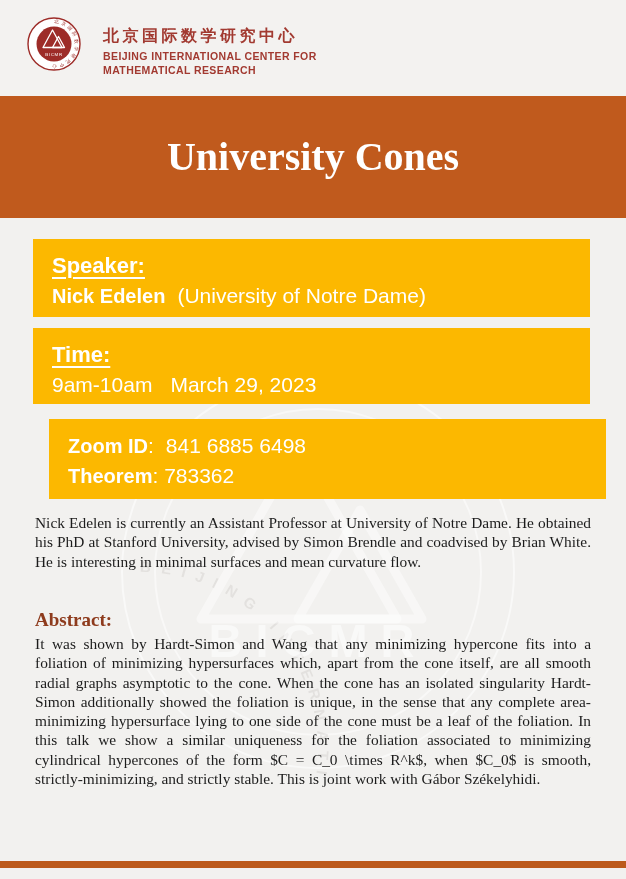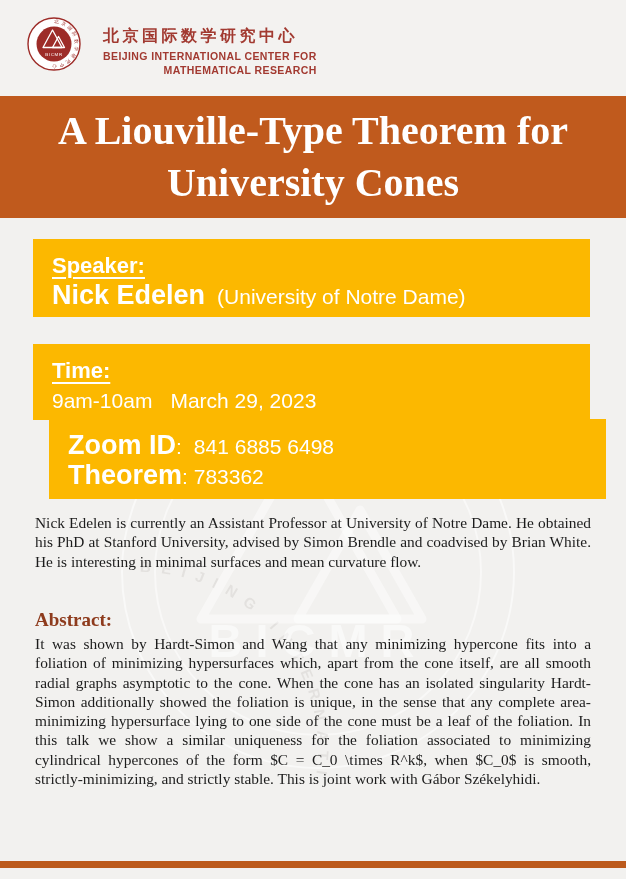--- a/index.html
+++ b/index.html
@@ -10,47 +10,47 @@
     overflow:hidden;
     font-family:"Liberation Sans","DejaVu Sans",sans-serif;
   }
   
   .org-header{position:absolute;left:0;top:0;width:626px;height:96px;background:#f3f2f0;}
   .logo{position:absolute;left:27px;top:17px;width:54px;height:54px;}
   .org-names{position:absolute;left:103px;top:27px;}
   .org-cn{
     font-size:16px;font-weight:700;color:#a23a31;letter-spacing:3.5px;line-height:18px;white-space:nowrap;
   }
-  .org-en{font-size:10.5px;font-weight:700;color:#a23a31;letter-spacing:.4px;line-height:13.5px;margin-top:5px;text-align:right;}
+  .org-en{font-size:10.5px;font-weight:700;color:#a23a31;letter-spacing:.4px;line-height:13.5px;margin-top:5px;}
   
   .title-banner{
     position:absolute;left:0;top:96px;width:626px;height:122px;
     background:#c05a1d;
     display:flex;flex-direction:column;justify-content:center;align-items:center;
   }
   .title-line{
     font-family:"Liberation Serif","DejaVu Serif",serif;
     font-weight:700;color:#ffffff;font-size:40px;line-height:52px;
     text-align:center;white-space:nowrap;
   }
   
   .info-box{
     position:absolute;left:33px;width:557px;
     background:#fcb800;color:#ffffff;
     padding:12px 12px 0 19px;box-sizing:border-box;
   }
   .box-speaker{top:239px;height:78px;}
-  .box-time{top:344px;height:76px;}
+  .box-time{top:328px;height:76px;}
   .box-zoom{top:419px;height:80px;margin-left:16px;}
   .box-label{
     display:inline-block;font-size:22px;font-weight:700;line-height:30px;
     text-decoration:underline;text-decoration-thickness:2px;text-underline-offset:4px;
   }
   .box-row{font-size:21px;line-height:29px;white-space:nowrap;}
-  .strong{font-weight:700;font-size:27px;}
+  .strong{font-weight:700;font-size:20px;}
   .gap-md{display:inline-block;width:18px;}
   .gap-sm{display:inline-block;width:12px;}
   .zoom-sep{font-size:21px;}
   
   .bio-text,.abstract-text{
     position:absolute;left:35px;width:556px;
     font-family:"Liberation Serif","DejaVu Serif",serif;
     font-size:15.4px;line-height:19.3px;color:#1c1c1c;
     text-align:justify;
   }
@@ -106,21 +106,20 @@
     <div class="org-names">
       <div class="org-cn">北京国际数学研究中心</div>
       <div class="org-en">
         <div>BEIJING INTERNATIONAL CENTER FOR</div>
         <div>MATHEMATICAL RESEARCH</div>
       </div>
     </div>
   </div>
 
   <div class="title-banner">
-    <div class="title-line">A Liouville-Type Theorem for</div>
     <div class="title-line">University Cones</div>
   </div>
 
   <div class="info-box box-speaker">
     <span class="box-label">Speaker:</span>
     <div class="box-row">
       <span class="strong">Nick Edelen</span><span class="gap-sm"></span><span>(University of Notre Dame)</span>
     </div>
   </div>
 

